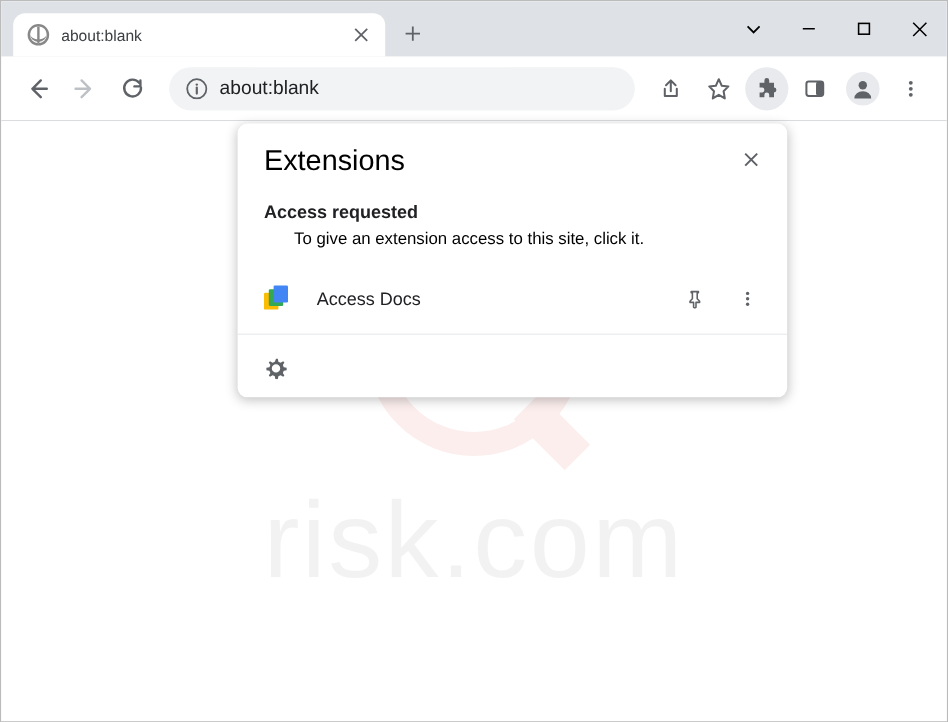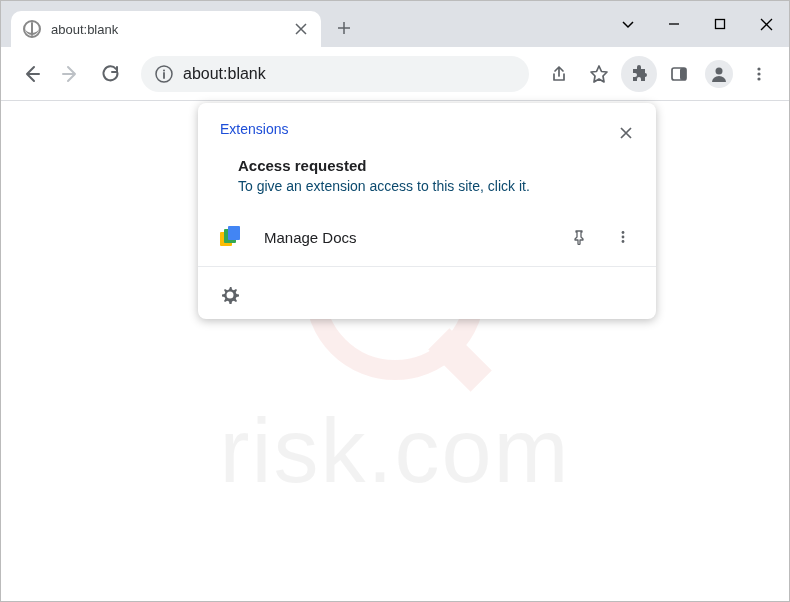--- a/index.html
+++ b/index.html
@@ -32,25 +32,25 @@
     .content { position: relative; height: calc(100% - 100px); background: #fff; }
     
     .watermark { position: absolute; inset: 0; display: flex; align-items: center; justify-content: center; opacity: 0.08; pointer-events: none; }
     .watermark-inner { text-align: center; }
     .wm-icon { width: 180px; height: 180px; border: 20px solid #d93025; border-radius: 50%; margin: 0 auto; position: relative; }
     .wm-icon::after { content: ''; position: absolute; width: 30px; height: 60px; background: #d93025; bottom: -30px; right: -10px; transform: rotate(-45deg); }
     .wm-text { font-size: 90px; font-weight: 300; color: #666; letter-spacing: 2px; margin-top: 20px; }
     
     .popup { position: absolute; top: 2px; left: 197px; width: 458px; background: #fff; border-radius: 8px; box-shadow: 0 2px 10px rgba(0,0,0,0.25); padding: 0; z-index: 100; }
     .popup-header { padding: 18px 22px 14px; position: relative; }
-    .popup-title { font-size: 14px; color: #1d4ed8; font-weight: 400; }
+    .popup-title { font-size: 24px; color: #000000; font-weight: 400; }
     .popup-close { position: absolute; right: 16px; top: 16px; width: 28px; height: 28px; display: flex; align-items: center; justify-content: center; color: #5f6368; cursor: pointer; }
-    .popup-section { padding: 6px 40px 18px; }
+    .popup-section { padding: 6px 22px 18px; }
     .popup-heading { font-size: 15px; font-weight: 600; color: #202124; margin-bottom: 4px; }
-    .popup-desc { font-size: 14px; color: #0c4a6e; }
+    .popup-desc { font-size: 14px; color: #000000; margin-left: 25px; }
     .ext-item { display: flex; align-items: center; padding: 14px 22px; gap: 22px; cursor: pointer; }
     .ext-icon { width: 22px; height: 22px; position: relative; }
     .gd-icon { position: relative; width: 20px; height: 20px; }
     .gd-icon .sq { position: absolute; width: 12px; height: 14px; border-radius: 1px; }
     .gd-icon .sq1 { background: #fbbc04; left: 0; top: 6px; }
     .gd-icon .sq2 { background: #34a853; left: 4px; top: 3px; }
     .gd-icon .sq3 { background: #4285f4; left: 8px; top: 0; }
     .ext-name { flex: 1; font-size: 15px; color: #202124; }
     .ext-pin { width: 22px; color: #5f6368; cursor: pointer; display: flex; align-items: center; justify-content: center; }
     .ext-menu { width: 22px; color: #5f6368; cursor: pointer; display: flex; align-items: center; justify-content: center; }
@@ -190,21 +190,21 @@
       <div class="popup-desc">To give an extension access to this site, click it.</div>
     </div>
     <div class="ext-item">
       <div class="ext-icon">
         <div class="gd-icon">
           <div class="sq sq1"></div>
           <div class="sq sq2"></div>
           <div class="sq sq3"></div>
         </div>
       </div>
-      <span class="ext-name">Manage Docs</span>
+      <span class="ext-name">Access Docs</span>
       <span class="ext-pin">
         <svg width="16" height="16" viewBox="0 0 16 16">
             <path d="M5 2 L11 2 L11 3 L10 3 L10 8 L12 10 L12 11 L9 11 L9 15 L8 16 L7 15 L7 11 L4 11 L4 10 L6 8 L6 3 L5 3 Z" stroke="currentColor" stroke-width="1.3" fill="none" stroke-linejoin="round"></path>
           </svg>
       </span>
       <span class="ext-menu">
         <svg width="14" height="14" viewBox="0 0 14 14">
             <circle cx="7" cy="2.5" r="1.4" fill="currentColor"></circle>
             <circle cx="7" cy="7" r="1.4" fill="currentColor"></circle>
             <circle cx="7" cy="11.5" r="1.4" fill="currentColor"></circle>

